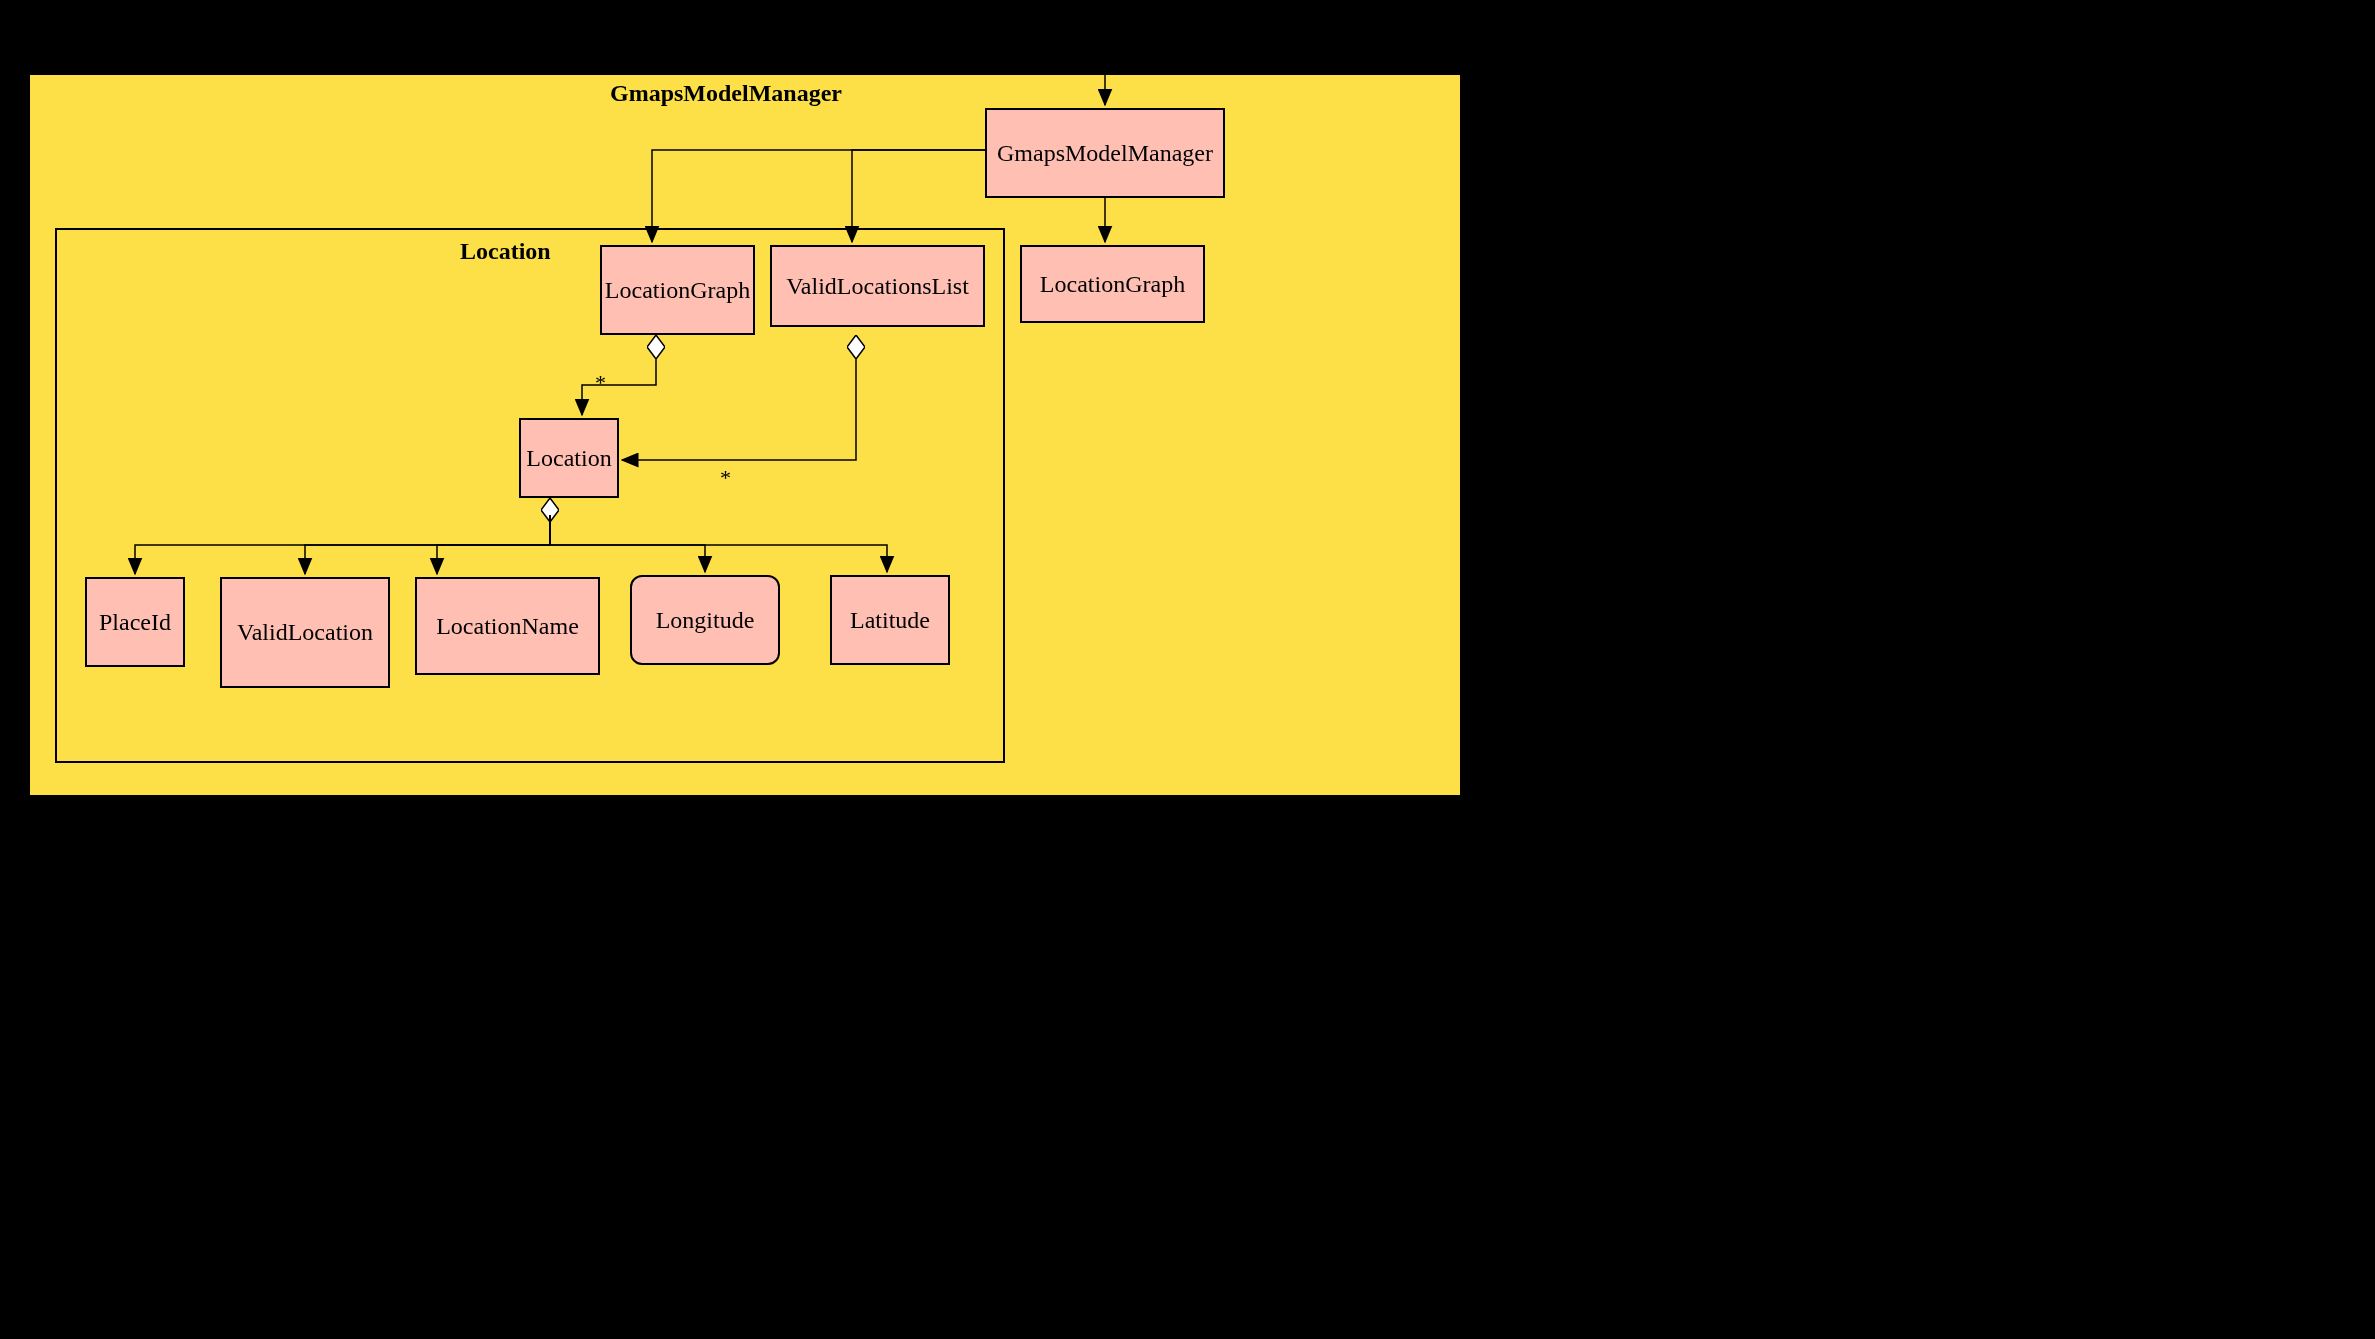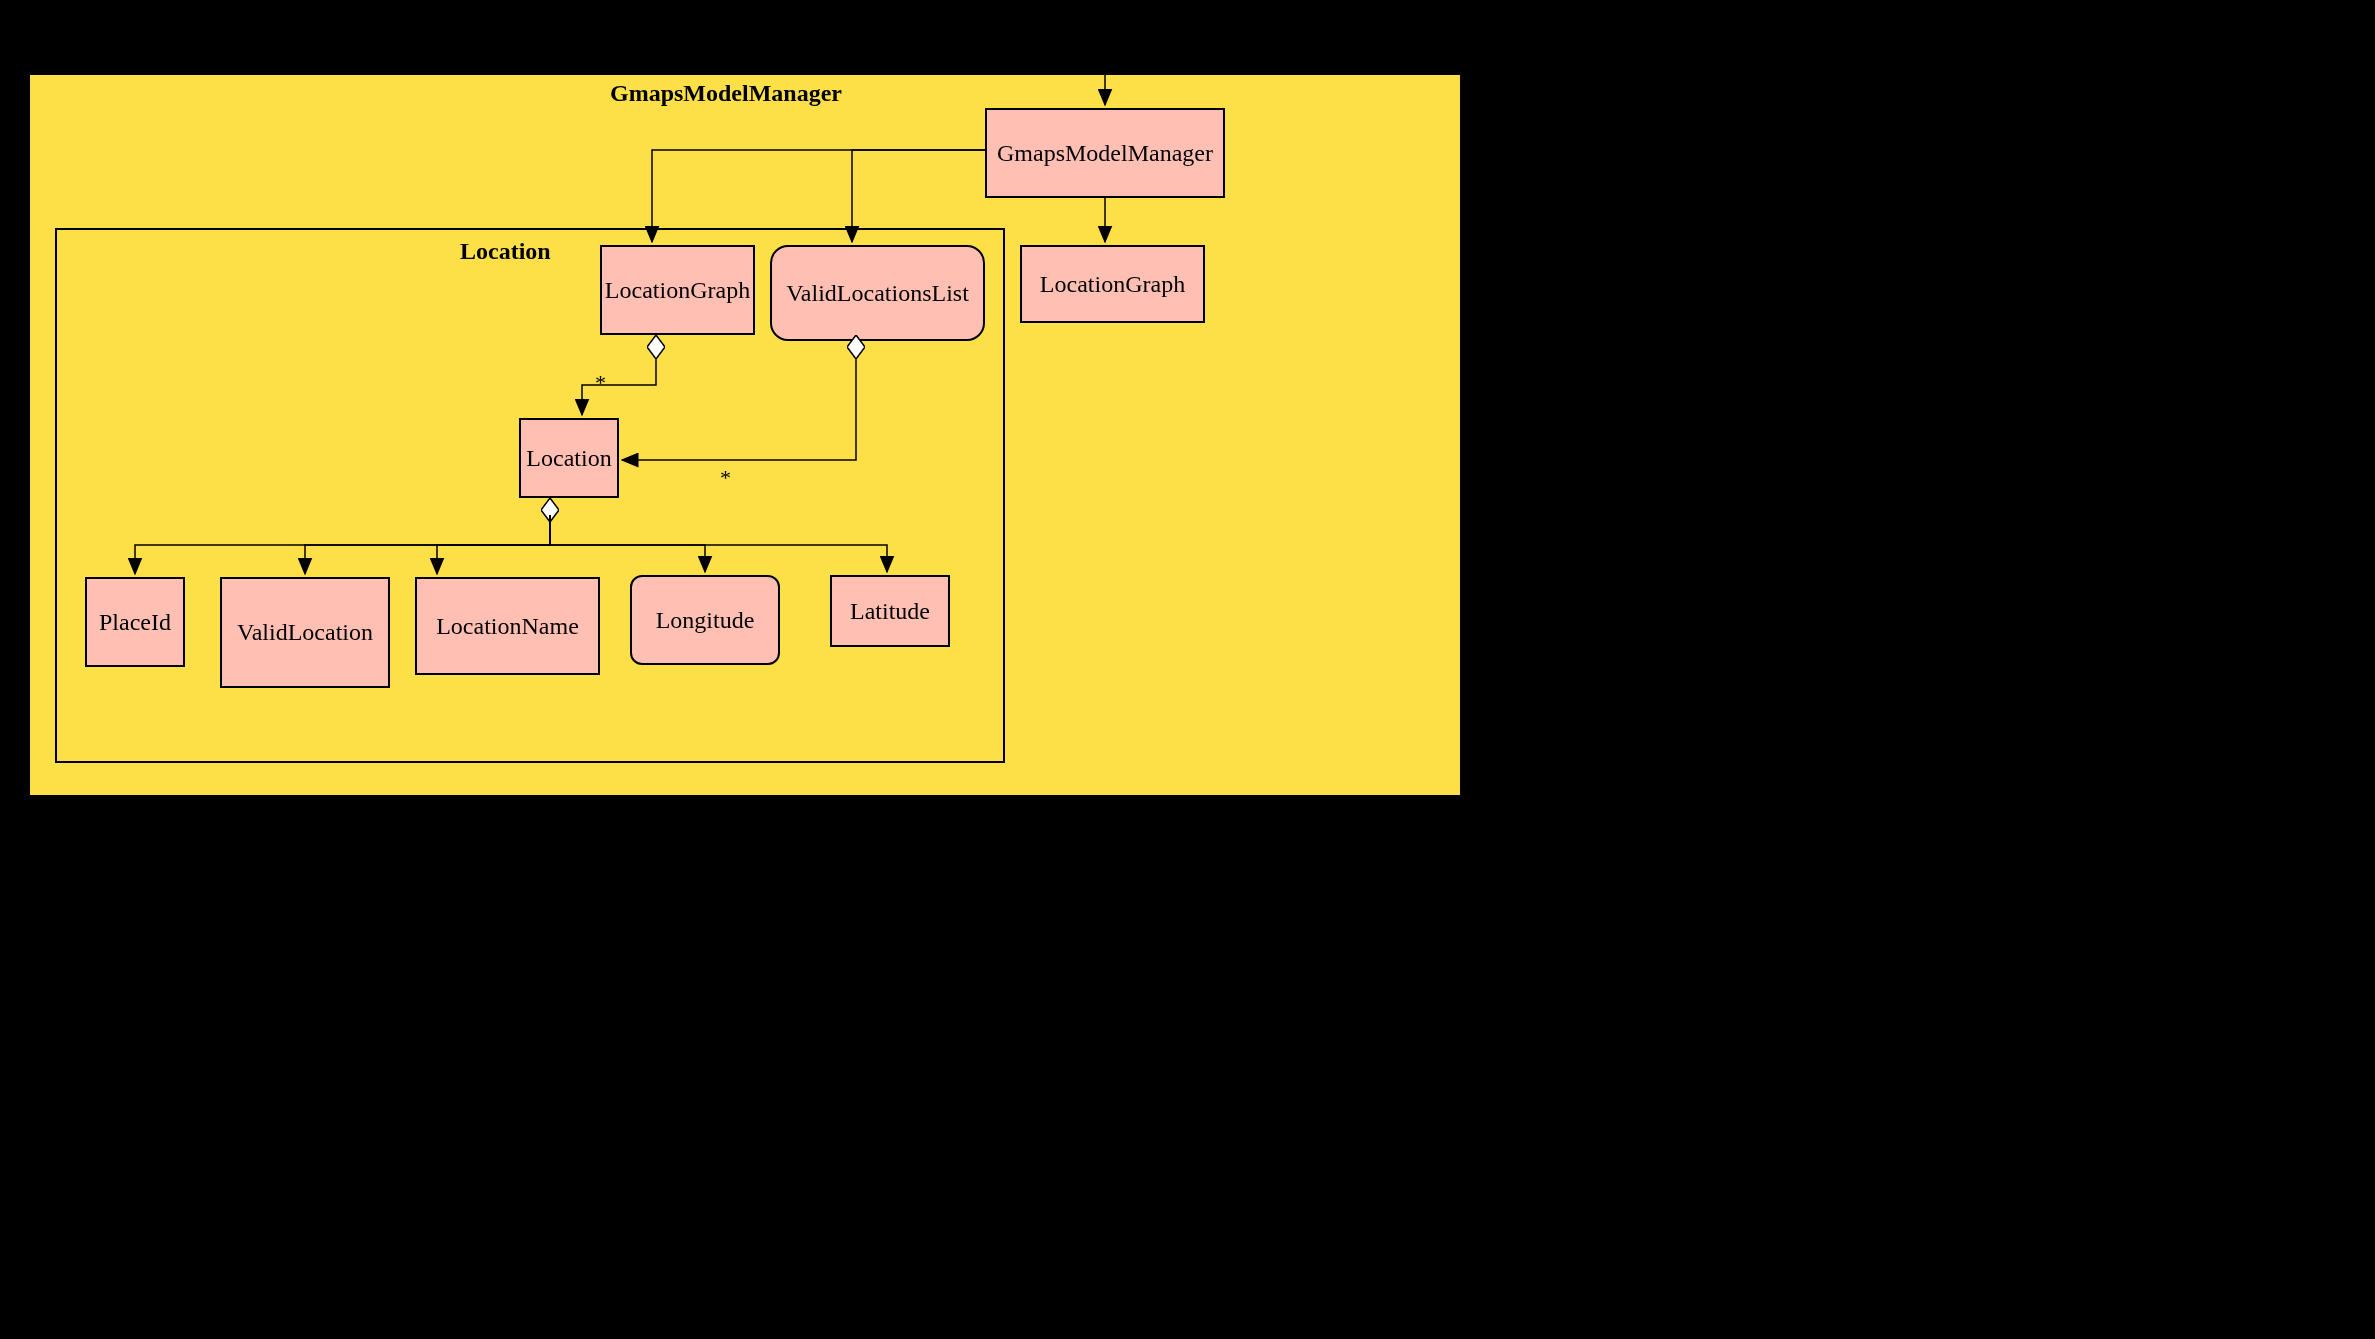--- a/index.html
+++ b/index.html
@@ -64,29 +64,29 @@
 
   <div class="container-title" style="left:580px; top:5px;">GmapsModelManager</div>
 
   <div class="container-box" style="left:25px; top:153px; width:950px; height:535px;"></div>
   <div class="container-title" style="left:430px; top:163px;">Location</div>
 
   <div class="class-box" style="left:955px; top:33px; width:240px; height:90px;">GmapsModelManager</div>
   <div class="class-box" style="left:990px; top:170px; width:185px; height:78px;">LocationGraph</div>
 
   <div class="class-box" style="left:570px; top:170px; width:155px; height:90px;">LocationGraph</div>
-  <div class="class-box" style="left:740px; top:170px; width:215px; height:96px;border-radius:18px;">ValidLocationsList</div>
+  <div class="class-box" style="left:740px; top:170px; width:215px; height:82px;">ValidLocationsList</div>
 
   <div class="class-box" style="left:489px; top:343px; width:100px; height:80px;">Location</div>
 
   <div class="class-box" style="left:55px; top:502px; width:100px; height:90px;">PlaceId</div>
   <div class="class-box" style="left:190px; top:502px; width:170px; height:111px;">ValidLocation</div>
   <div class="class-box" style="left:385px; top:502px; width:185px; height:98px;">LocationName</div>
   <div class="class-box" style="left:600px; top:500px; width:150px; height:90px;border-radius:12px;">Longitude</div>
-  <div class="class-box" style="left:800px; top:500px; width:120px; height:72px;">Latitude</div>
+  <div class="class-box" style="left:800px; top:500px; width:120px; height:90px;">Latitude</div>
 
   <div class="mult-label" style="left:565px; top:295px;">*</div>
   <div class="mult-label" style="left:690px; top:390px;">*</div>
 
   <svg class="edges">
     <defs>
       <marker id="arrowhead" markerWidth="12" markerHeight="10" refX="11" refY="5" orient="auto">
         <path d="M0,0 L12,5 L0,10 Z" fill="#000"></path>
       </marker>
       <marker id="diamond" markerWidth="16" markerHeight="12" refX="0" refY="6" orient="auto">

